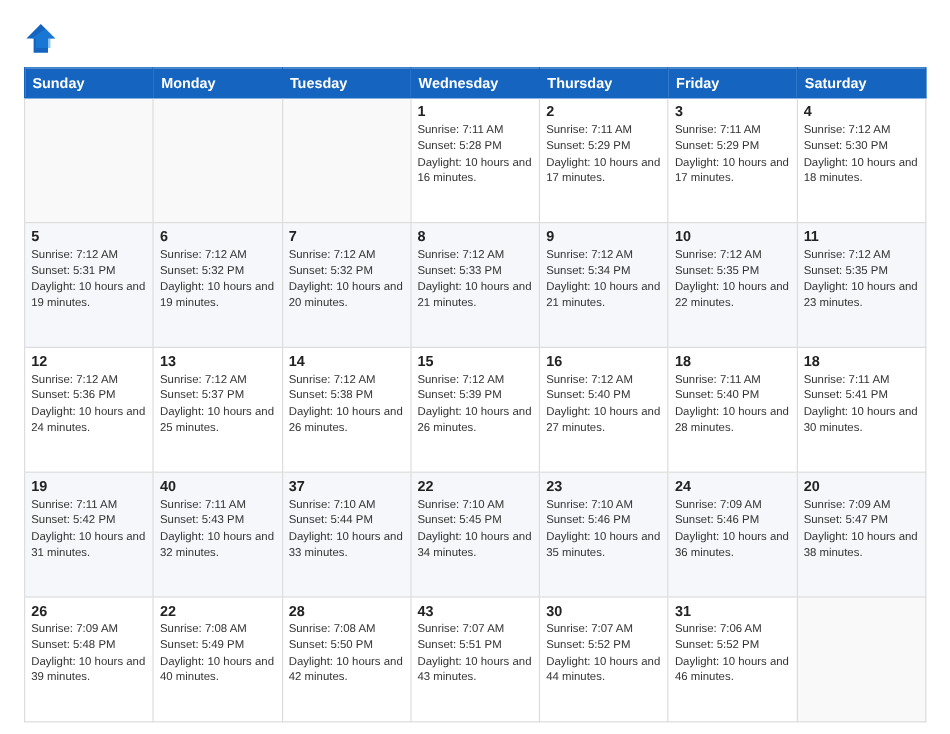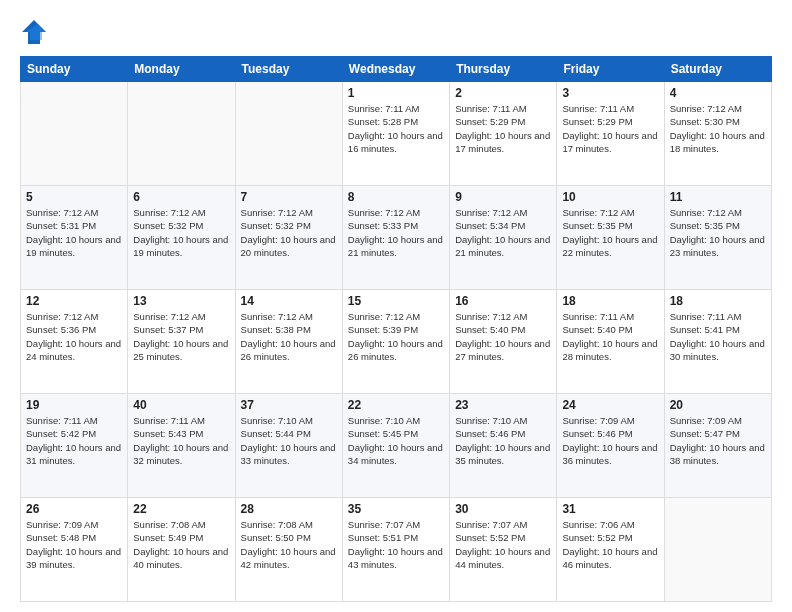--- a/index.html
+++ b/index.html
@@ -249,21 +249,21 @@
           </td>
           <td>
             <span class="day-number">22</span>
             <div class="cell-content">Sunrise: 7:08 AM<br>Sunset: 5:49 PM<br>Daylight: 10 hours and 40 minutes.</div>
           </td>
           <td>
             <span class="day-number">28</span>
             <div class="cell-content">Sunrise: 7:08 AM<br>Sunset: 5:50 PM<br>Daylight: 10 hours and 42 minutes.</div>
           </td>
           <td>
-            <span class="day-number">35</span>
+            <span class="day-number">43</span>
             <div class="cell-content">Sunrise: 7:07 AM<br>Sunset: 5:51 PM<br>Daylight: 10 hours and 43 minutes.</div>
           </td>
           <td>
             <span class="day-number">30</span>
             <div class="cell-content">Sunrise: 7:07 AM<br>Sunset: 5:52 PM<br>Daylight: 10 hours and 44 minutes.</div>
           </td>
           <td>
             <span class="day-number">31</span>
             <div class="cell-content">Sunrise: 7:06 AM<br>Sunset: 5:52 PM<br>Daylight: 10 hours and 46 minutes.</div>
           </td>

